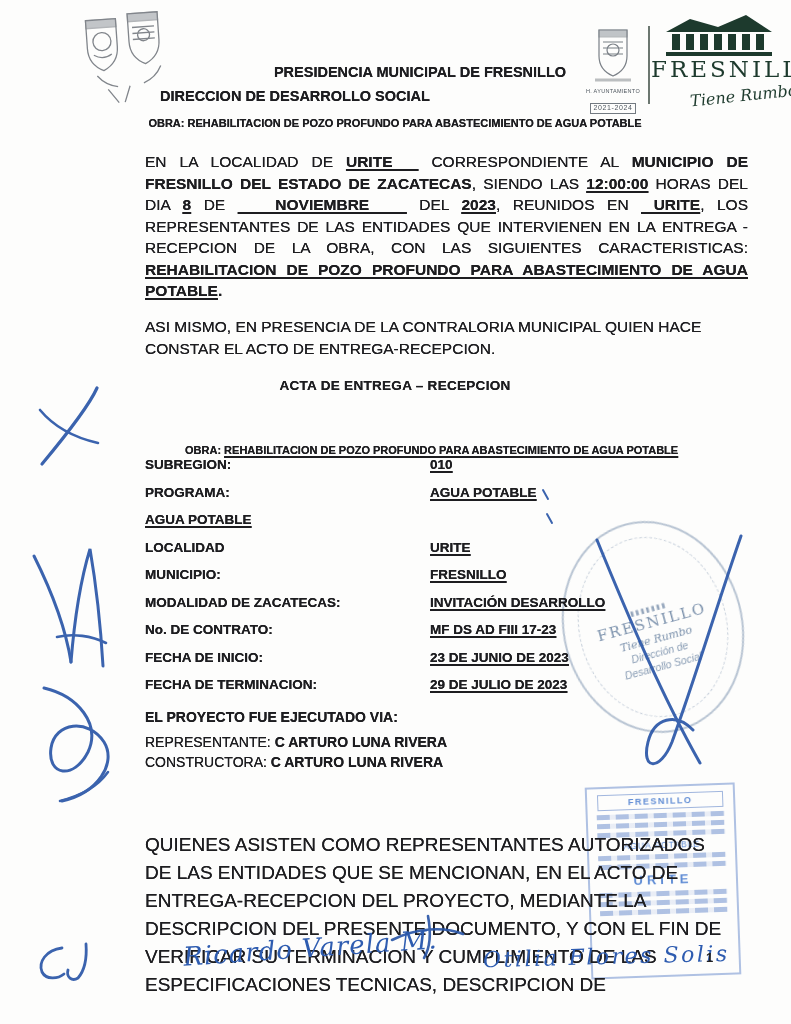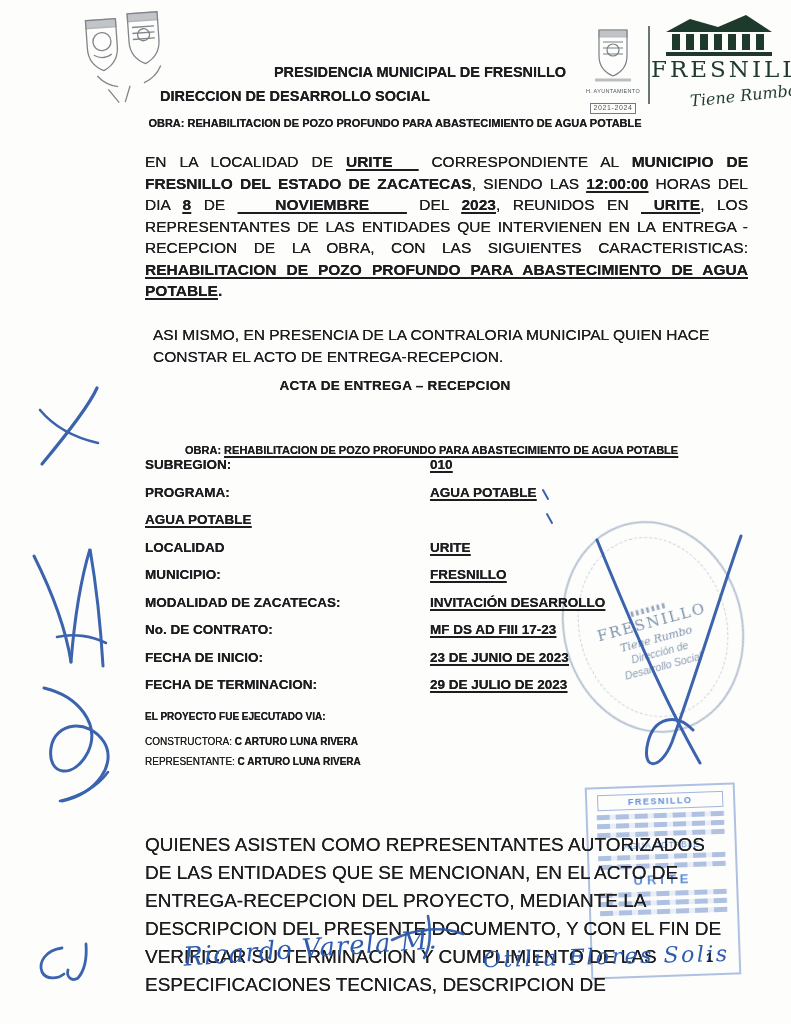--- a/index.html
+++ b/index.html
@@ -31,21 +31,21 @@
   
   .intro{left:145px;top:151px;width:603px;font-size:15.5px;line-height:21.5px;text-align:justify;word-spacing:2px;}
   .para2{left:145px;top:316px;width:603px;font-size:15.5px;line-height:21.5px;}
   .acta-title{left:160px;top:378px;width:470px;text-align:center;font-size:13.5px;font-weight:700;letter-spacing:.3px;}
   .fecha{left:300px;top:419px;width:448px;text-align:right;font-size:13.5px;font-weight:700;}
   .obra2{left:185px;top:444px;font-size:11px;font-weight:700;white-space:nowrap;}
   .fields{left:145px;top:457px;width:600px;}
   .frow{display:flex;height:27.5px;align-items:flex-start;}
   .flabel{width:285px;font-size:13.5px;font-weight:700;}
   .fvalue{font-size:13.5px;font-weight:700;text-decoration:underline;text-decoration-thickness:1.7px;text-underline-offset:2px;white-space:nowrap;}
-  .ejec{left:145px;top:707px;font-size:10px;line-height:20px;}
+  .ejec{left:145px;top:707px;font-size:14px;line-height:20px;}
   .ejec-title{font-weight:700;margin-bottom:5px;}
   .closing{left:145px;top:831px;width:578px;font-size:19px;line-height:28px;}
 
   
   .sig{font-family:"DejaVu Serif",serif;font-style:italic;color:#2e5cb0;white-space:nowrap;}
   .sig1{left:183px;top:933px;font-size:26px;transform:rotate(-4deg);letter-spacing:1px;}
   .sig2{left:483px;top:944px;font-size:22px;transform:rotate(-1.5deg);letter-spacing:2.5px;}
   .pageno{left:706px;top:950px;font-size:13px;font-weight:700;color:#222;}
 
   
@@ -154,21 +154,21 @@
     <div class="srr-loc">URITE</div>
     <div class="srr-bars">
         <i></i>
         <i></i>
         <i></i>
       </div>
   </div>
 
   <p class="abs intro doc" style="margin:0"><span class="">EN LA LOCALIDAD DE </span><span class="seg-b seg-u">URITE&nbsp;&nbsp;</span><span class=""> CORRESPONDIENTE AL </span><span class="seg-b">MUNICIPIO DE FRESNILLO DEL ESTADO DE ZACATECAS</span><span class="">, SIENDO LAS </span><span class="seg-b seg-u">12:00:00</span><span class=""> HORAS DEL DIA </span><span class="seg-b seg-u">8</span><span class=""> DE </span><span class="seg-b seg-u">&nbsp;&nbsp;&nbsp;NOVIEMBRE&nbsp;&nbsp;&nbsp;</span><span class=""> DEL </span><span class="seg-b seg-u">2023</span><span class="">, REUNIDOS EN </span><span class="seg-b seg-u">&nbsp;URITE</span><span class="">, LOS REPRESENTANTES DE LAS ENTIDADES QUE INTERVIENEN EN LA ENTREGA - RECEPCION DE LA OBRA, CON LAS SIGUIENTES CARACTERISTICAS: </span><span class="seg-b seg-u">REHABILITACION DE POZO PROFUNDO PARA ABASTECIMIENTO DE AGUA POTABLE</span><span class="seg-b">.</span></p>
 
-  <p class="abs para2 doc" style="margin:8px">ASI MISMO, EN PRESENCIA DE LA CONTRALORIA MUNICIPAL QUIEN HACE CONSTAR EL ACTO DE ENTREGA-RECEPCION.</p>
+  <p class="abs para2 doc" style="margin:0">ASI MISMO, EN PRESENCIA DE LA CONTRALORIA MUNICIPAL QUIEN HACE CONSTAR EL ACTO DE ENTREGA-RECEPCION.</p>
 
   <div class="abs acta-title doc">ACTA DE ENTREGA – RECEPCION</div>
 
 
   <div class="abs obra2 doc">
     <span class="b">OBRA: </span><span class="b u">REHABILITACION DE POZO PROFUNDO PARA ABASTECIMIENTO DE AGUA POTABLE</span>
   </div>
 
   <div class="abs fields doc">
     <div class="frow">
@@ -204,24 +204,24 @@
     </div>
     <div class="frow">
       <span class="flabel">FECHA DE TERMINACION:</span>
       <span class="fvalue">29 DE JULIO DE 2023</span>
     </div>
   </div>
 
   <div class="abs ejec doc">
     <div class="ejec-title">EL PROYECTO FUE EJECUTADO VIA:</div>
     <div>
+      <span>REPRESENTANTE: </span><span class="b">C ARTURO LUNA RIVERA</span>
+    </div>
+    <div>
       <span>CONSTRUCTORA: </span><span class="b">C ARTURO LUNA RIVERA</span>
-    </div>
-    <div>
-      <span>REPRESENTANTE: </span><span class="b">C ARTURO LUNA RIVERA</span>
     </div>
   </div>
 
   <p class="abs closing doc" style="margin:0">QUIENES ASISTEN COMO REPRESENTANTES AUTORIZADOS DE LAS ENTIDADES QUE SE MENCIONAN, EN EL ACTO DE ENTREGA-RECEPCION DEL PROYECTO, MEDIANTE LA DESCRIPCION DEL PRESENTE DOCUMENTO, Y CON EL FIN DE VERIFICAR SU TERMINACION Y CUMPLIMIENTO DE  LAS ESPECIFICACIONES TECNICAS, DESCRIPCION DE</p>
 
   <div class="abs sig sig1">Ricardo Varela M.</div>
   <div class="abs sig sig2">Otilia Flores Solis</div>
   <div class="abs pageno">1</div>
 
   <svg class="abs ink" width="791" height="1024" viewBox="0 0 791 1024">

